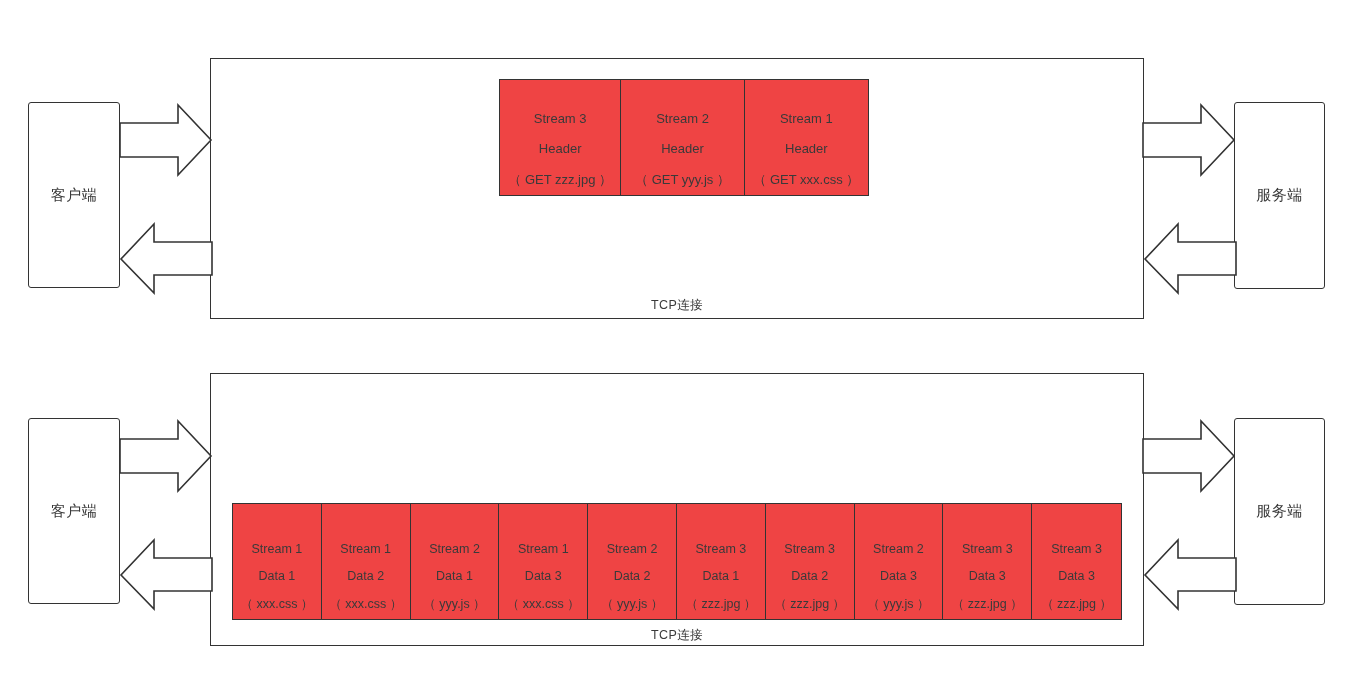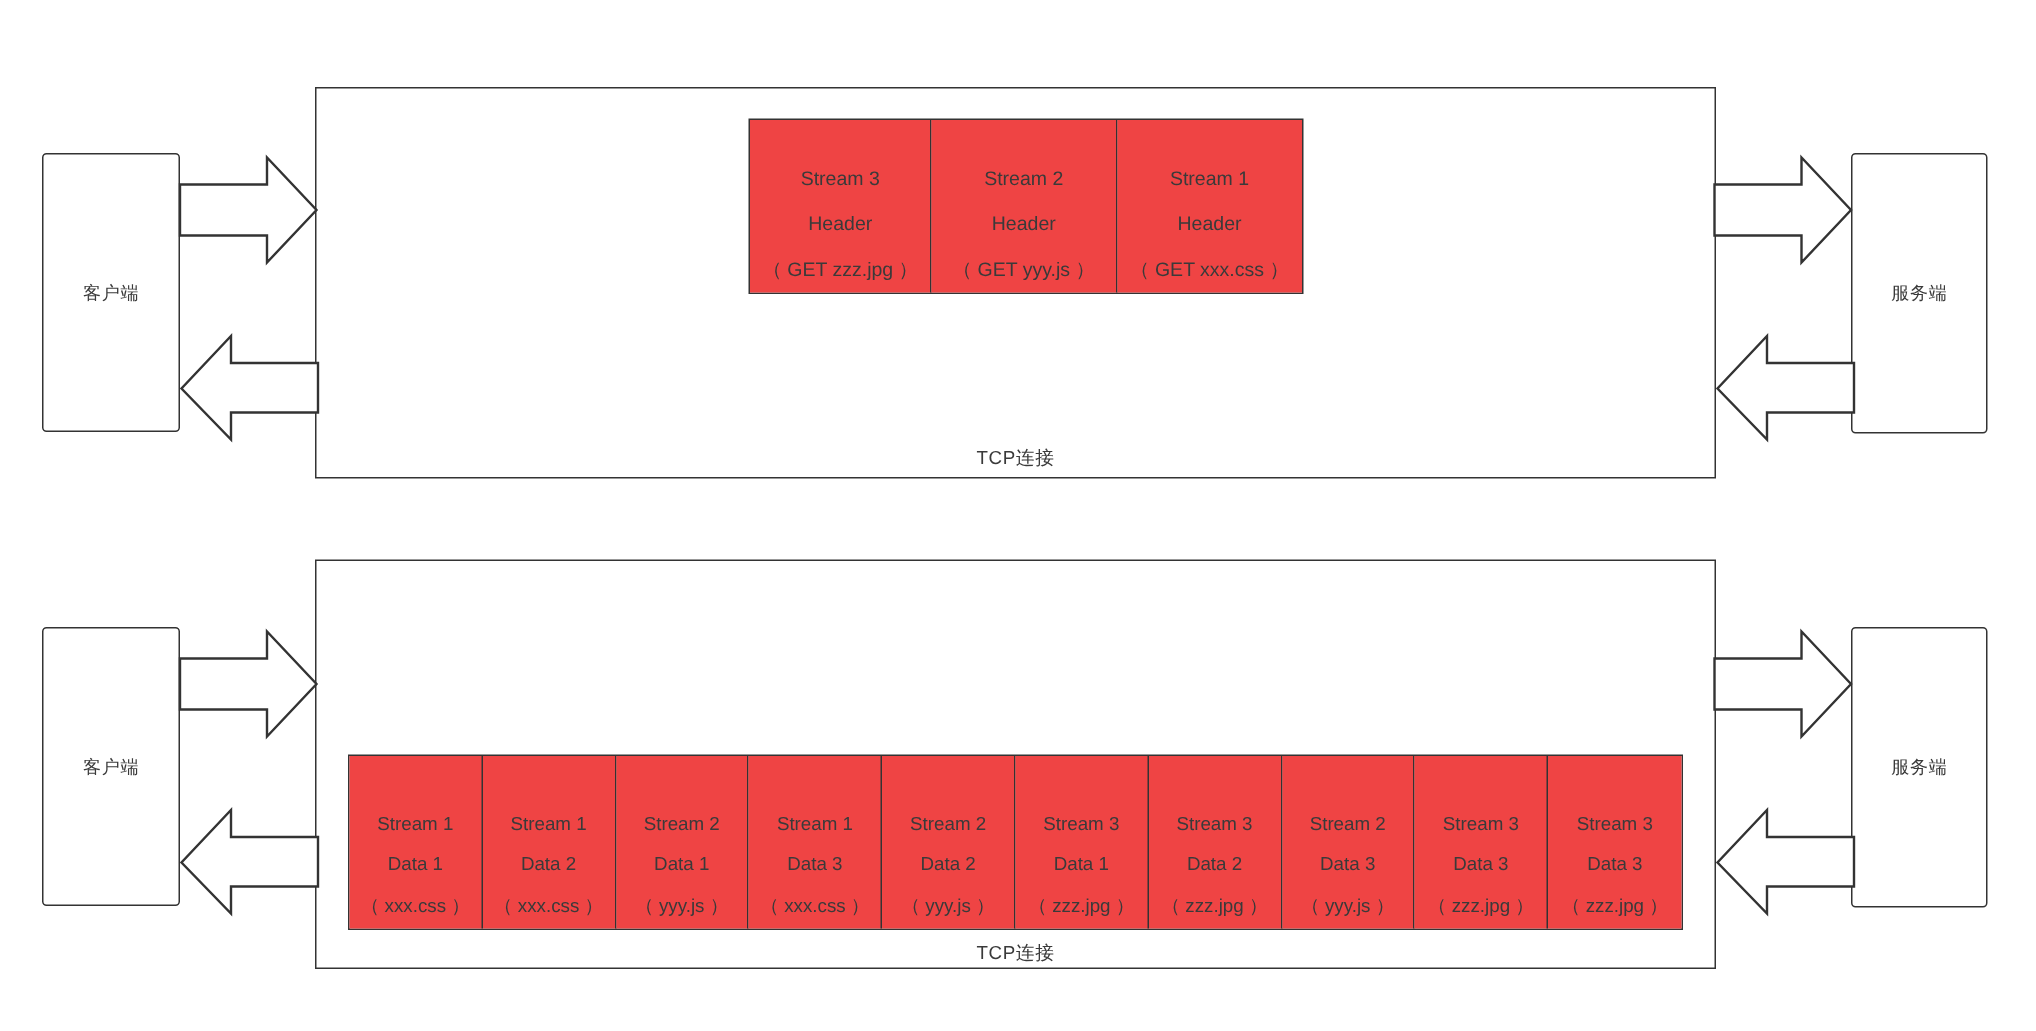--- a/index.html
+++ b/index.html
@@ -25,21 +25,21 @@
   
   .endpoint {
     position: absolute;
     box-sizing: border-box;
     border: 1.6px solid #333333;
     border-radius: 3px;
     background: #ffffff;
     display: flex;
     align-items: center;
     justify-content: center;
-    font-size: 12px;
+    font-size: 15px;
     color: #3a3a3a;
     letter-spacing: 0.5px;
     z-index: 4;
   }
 
   
   .tcp-box {
     position: absolute;
     box-sizing: border-box;
     border: 1.6px solid #333333;

